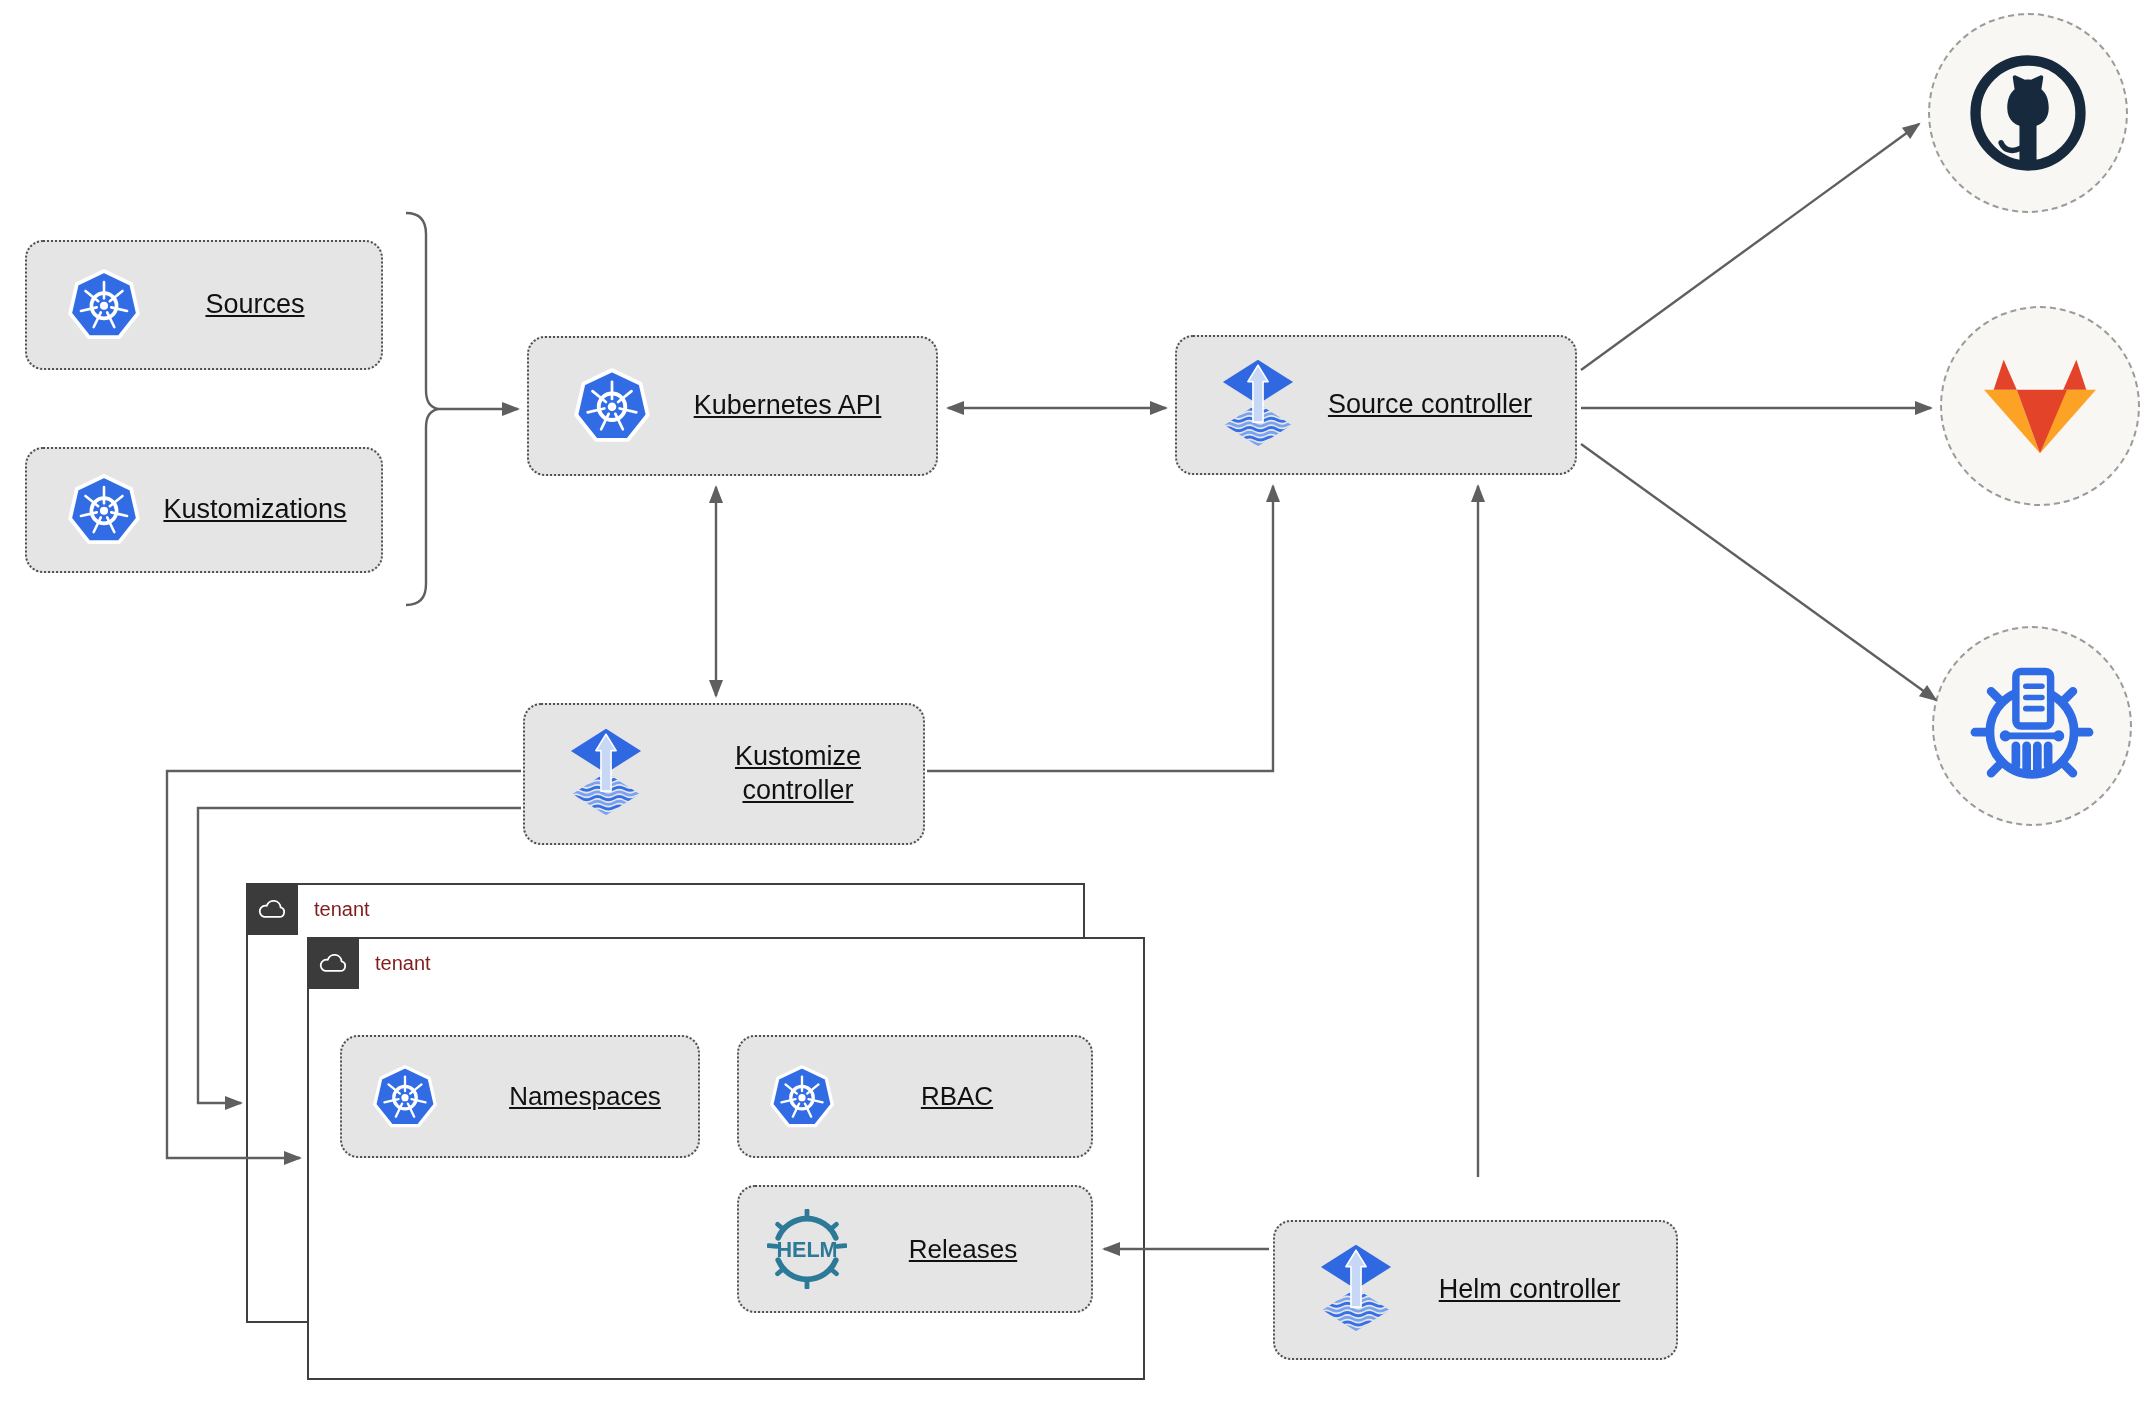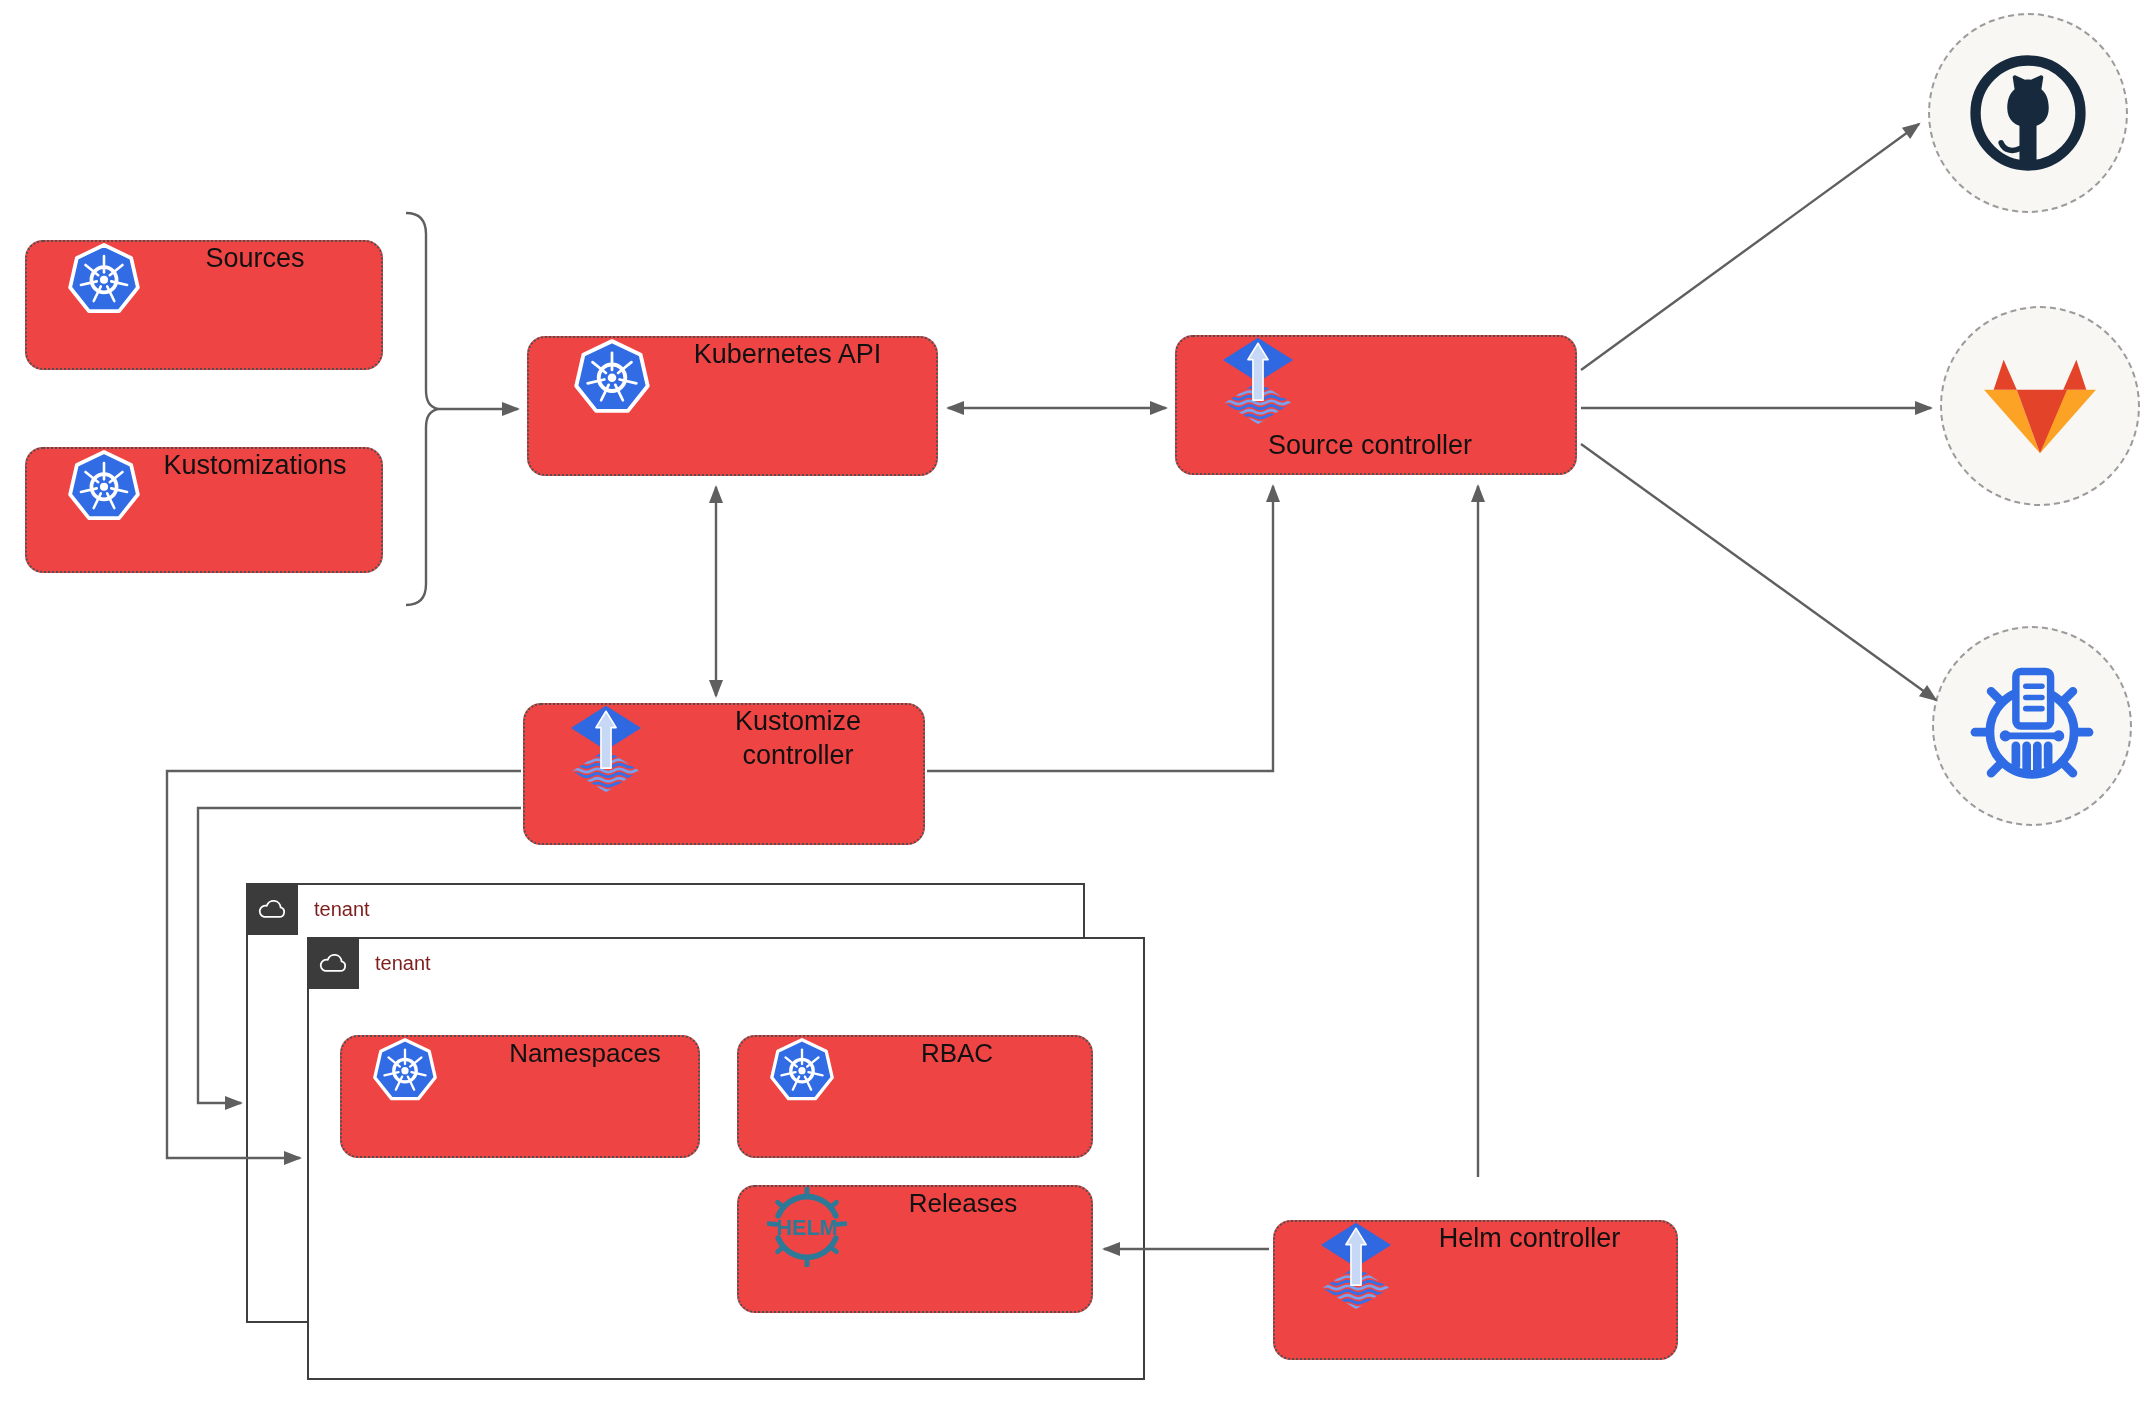--- a/index.html
+++ b/index.html
@@ -1,21 +1,21 @@
 <!DOCTYPE html>
 <html><head>
 <meta charset="utf-8">
 <style>
   html,body{margin:0;padding:0;background:#ffffff;}
   body{width:2144px;height:1407px;position:relative;overflow:hidden;
        font-family:"Liberation Sans","DejaVu Sans",sans-serif;color:#111;}
   .stage{position:absolute;inset:0;}
   
-  .box{position:absolute;background:#ef4444;border:2px dotted #4f4f4f;border-radius:18px;
-       display:flex;align-items:flex-start;box-sizing:border-box;z-index:3;}
+  .box{position:absolute;background:#e5e5e5;border:2px dotted #4f4f4f;border-radius:18px;
+       display:flex;align-items:center;box-sizing:border-box;z-index:3;text-decoration:underline;}
   .box .icon{flex:0 0 auto;display:flex;align-items:center;justify-content:center;}
   .box .label{flex:1;text-align:center;font-size:27px;color:#111;line-height:1.25;padding-right:12px;}
   
   .tenant{position:absolute;background:#ffffff;border:2px solid #3f3f3f;box-sizing:border-box;}
   .tenant-head{position:absolute;left:-2px;top:-2px;width:52px;height:52px;background:#3b3b3b;
                display:flex;align-items:center;justify-content:center;}
   .tenant-label{position:absolute;left:66px;top:13px;font-size:20px;color:#7f1d1d;}
   
   .circle-node{position:absolute;width:200px;height:200px;border:2.5px dashed #9b9b9b;border-radius:50%;
                background:#f8f7f4;display:flex;align-items:center;justify-content:center;box-sizing:border-box;z-index:3;}
@@ -171,21 +171,21 @@
 
   <div class="box" style="left:527px;top:336px;width:411px;height:140px;">
     <span class="icon" style="margin-left:44px">
       <svg class="sym" width="78" height="78">
           <use href="#sym-k8s"></use>
         </svg>
       </span>
     <span class="label">Kubernetes API</span>
   </div>
 
-  <div class="box" style="left:1175px;top:335px;width:402px;height:140px;flex-direction:column;">
+  <div class="box" style="left:1175px;top:335px;width:402px;height:140px;">
     <span class="icon" style="margin-left:42px">
       <svg class="sym" width="78" height="92">
           <use href="#sym-flux"></use>
         </svg>
       </span>
     <span class="label" style="max-width:210px;margin:0 auto;">Source controller</span>
   </div>
 
   <div class="box" style="left:523px;top:703px;width:402px;height:142px;gap:40px;">
     <span class="icon" style="margin-left:42px">

